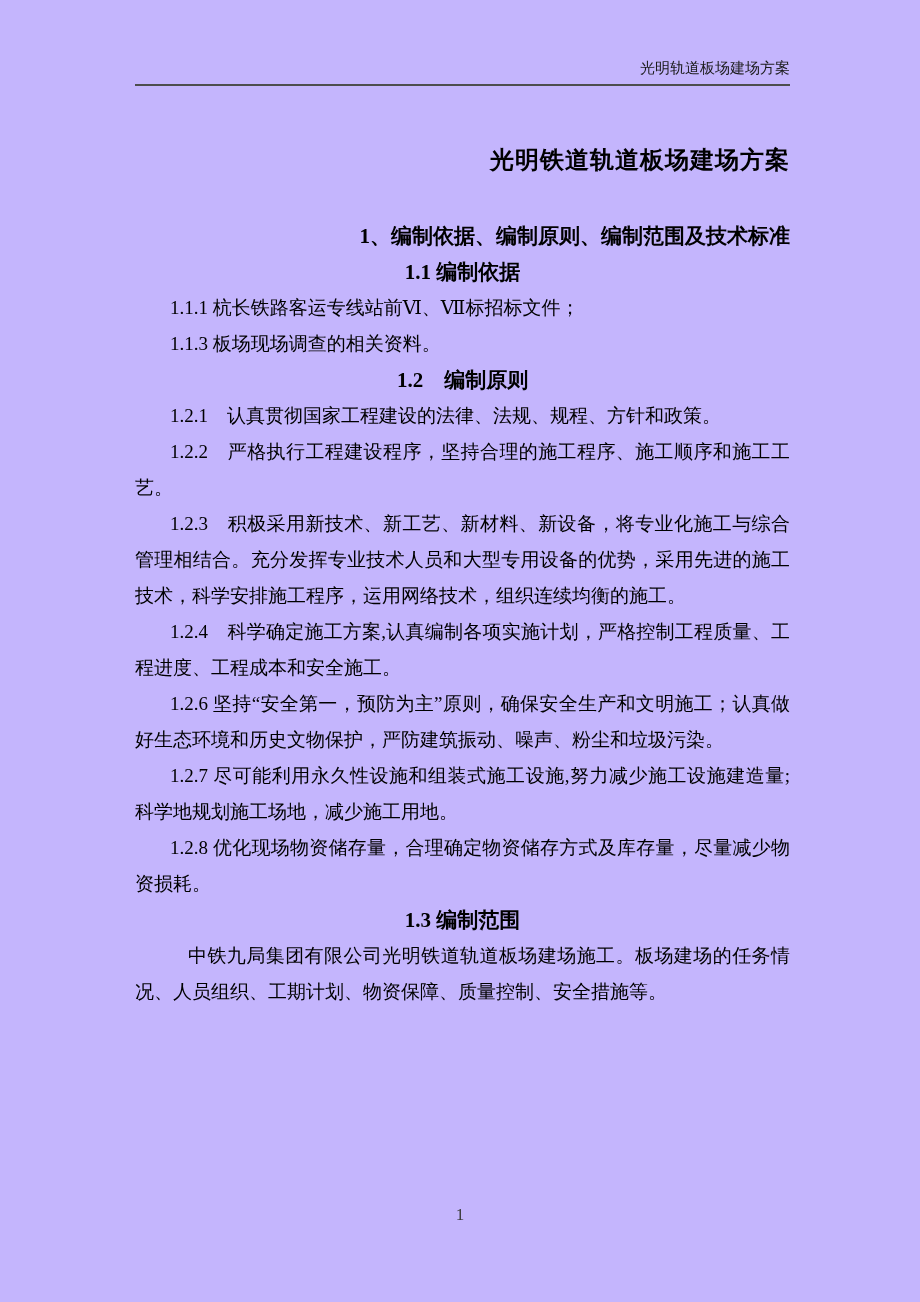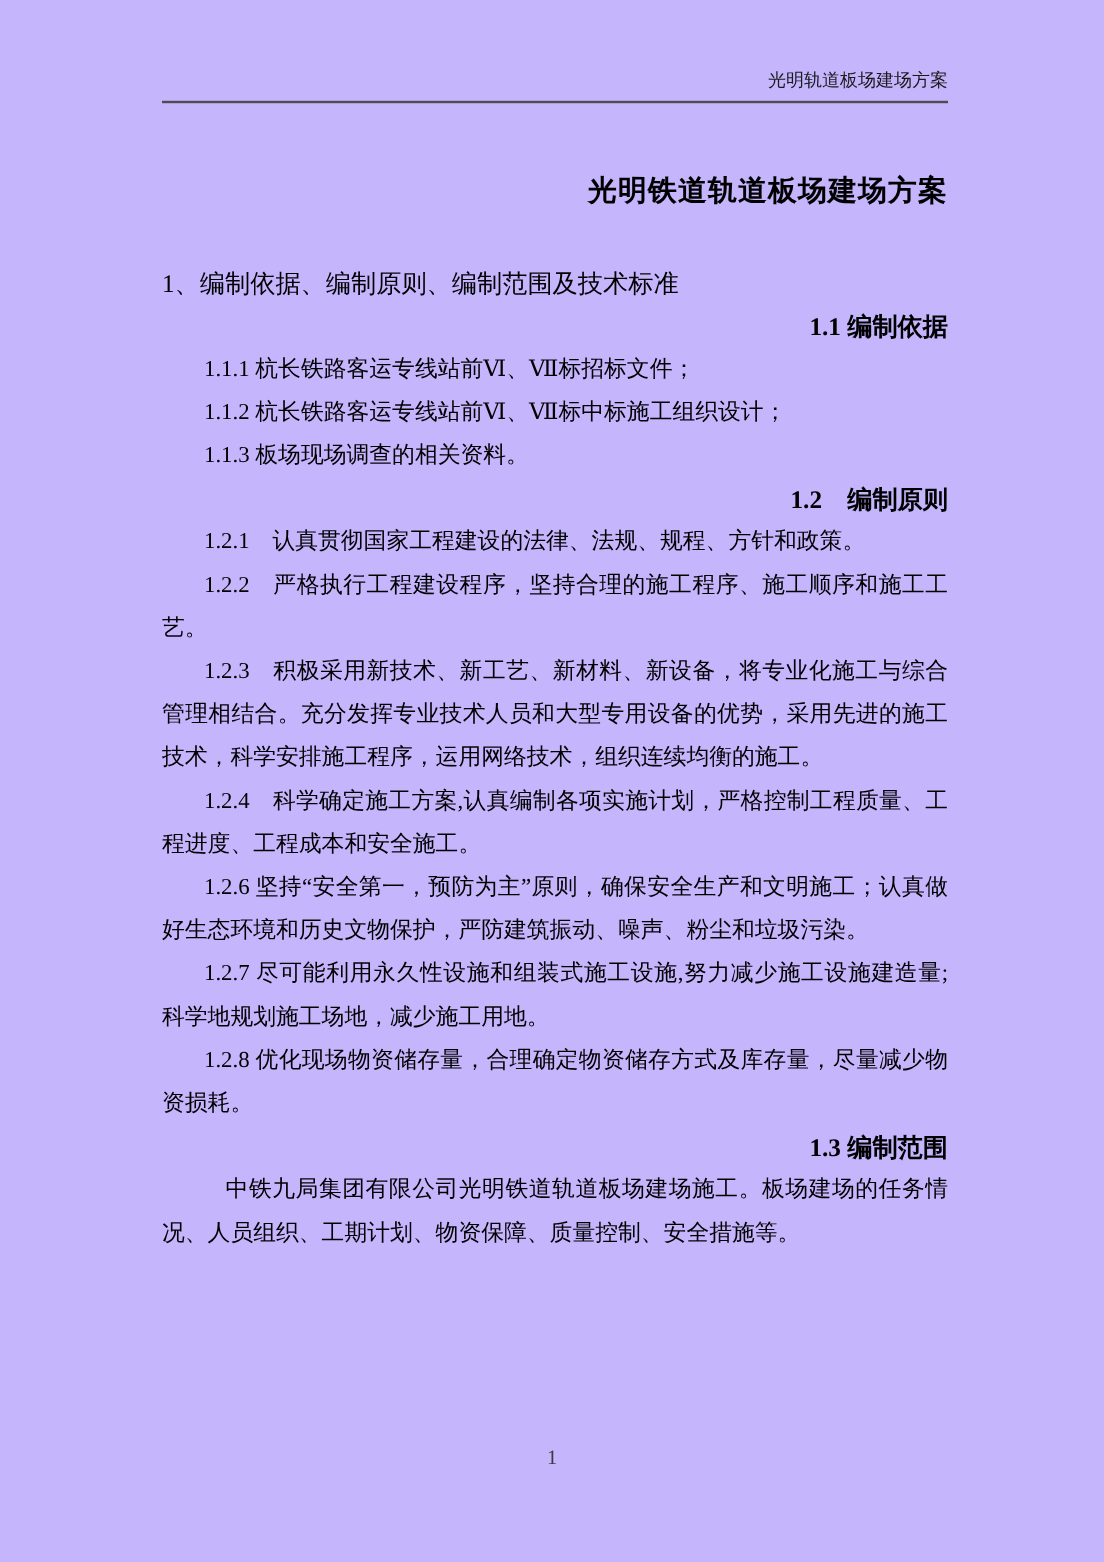--- a/index.html
+++ b/index.html
@@ -43,29 +43,29 @@
   .content {
     position: absolute;
     top: 218px;
     left: 135px;
     right: 130px;
     font-size: 19px;
     line-height: 36px;
   }
   .h1 {
     font-size: 21px;
-    font-weight: normal;
+    font-weight: bold;
     line-height: 36px;
-    text-align: left;
+    text-align: right;
   }
   .h2 {
     font-size: 21px;
     font-weight: bold;
     line-height: 36px;
-    text-align: right;
+    text-align: center;
   }
   .p {
     text-align: justify;
     text-justify: inter-ideograph;
     text-indent: 35px;
   }
   .p-wide {
     text-indent: 53px;
   }
   .footer {
@@ -87,21 +87,20 @@
   <div class="header">
     <span>光明轨道板场建场方案</span>
   </div>
 
   <div class="doc-title">光明铁道轨道板场建场方案</div>
 
   <div class="content" id="content">
       <div class="h1">1、编制依据、编制原则、编制范围及技术标准</div>
       <div class="h2">1.1 编制依据</div>
       <div class="p">1.1.1 杭长铁路客运专线站前Ⅵ、Ⅶ标招标文件；</div>
-      <div class="p">1.1.2 杭长铁路客运专线站前Ⅵ、Ⅶ标中标施工组织设计；</div>
       <div class="p">1.1.3 板场现场调查的相关资料。</div>
       <div class="h2">1.2　编制原则</div>
       <div class="p">1.2.1　认真贯彻国家工程建设的法律、法规、规程、方针和政策。</div>
       <div class="p">1.2.2　严格执行工程建设程序，坚持合理的施工程序、施工顺序和施工工艺。</div>
       <div class="p">1.2.3　积极采用新技术、新工艺、新材料、新设备，将专业化施工与综合管理相结合。充分发挥专业技术人员和大型专用设备的优势，采用先进的施工技术，科学安排施工程序，运用网络技术，组织连续均衡的施工。</div>
       <div class="p">1.2.4　科学确定施工方案,认真编制各项实施计划，严格控制工程质量、工程进度、工程成本和安全施工。</div>
       <div class="p">1.2.6 坚持“安全第一，预防为主”原则，确保安全生产和文明施工；认真做好生态环境和历史文物保护，严防建筑振动、噪声、粉尘和垃圾污染。</div>
       <div class="p">1.2.7 尽可能利用永久性设施和组装式施工设施,努力减少施工设施建造量;科学地规划施工场地，减少施工用地。</div>
       <div class="p">1.2.8 优化现场物资储存量，合理确定物资储存方式及库存量，尽量减少物资损耗。</div>
       <div class="h2">1.3 编制范围</div>

